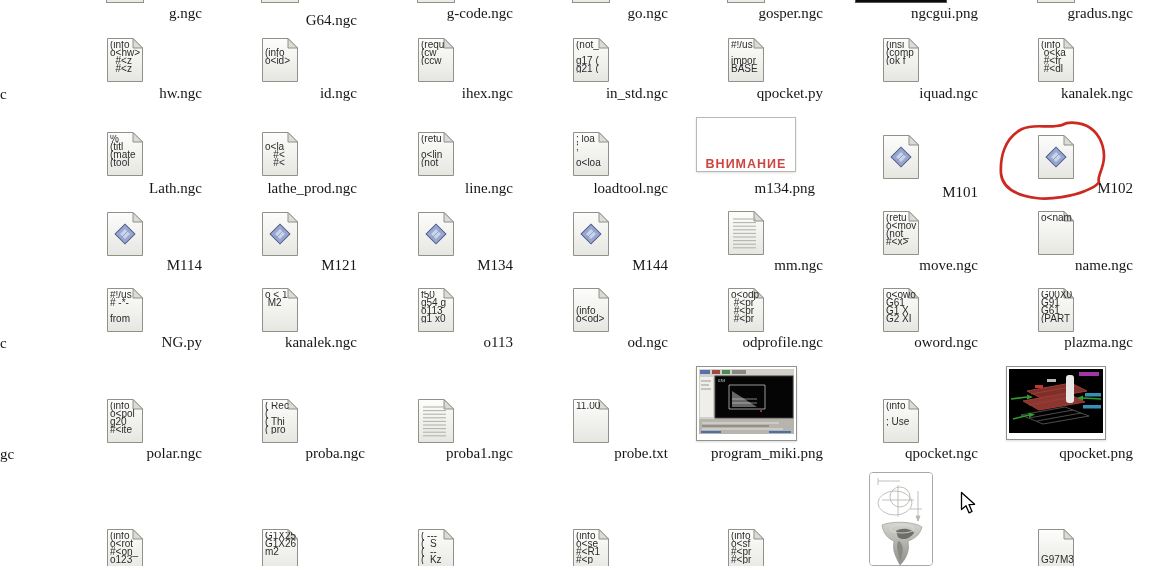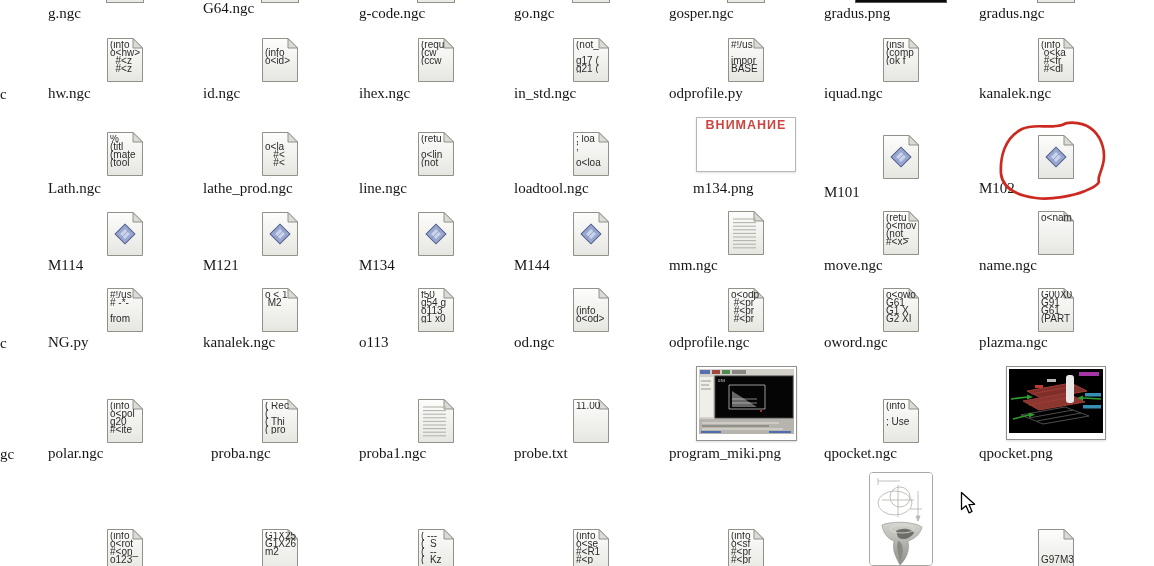--- a/index.html
+++ b/index.html
@@ -2,21 +2,21 @@
 <html><head>
 <meta charset="utf-8">
 <style>
   html,body{margin:0;padding:0;}
   body{
     width:1154px;height:566px;position:relative;overflow:hidden;
     background:#ffffff;
     font-family:"Liberation Serif",serif;
   }
   .flabel{
-    position:absolute;width:154px;margin-left:-77px;text-align:left;
+    position:absolute;width:154px;margin-left:-77px;text-align:right;
     font-size:15px;color:#161616;white-space:nowrap;line-height:16px;
   }
   .edge-frag{
     position:absolute;left:0;font-size:15px;color:#161616;line-height:16px;
   }
   .ficon{position:absolute;width:38px;height:46px;margin-left:-19px;}
   .ficon svg.page{position:absolute;left:0;top:0;}
   .code-lines{
     position:absolute;left:4px;top:4px;width:33px;
     font-family:Liberation Sans, sans-serif;font-size:10px;line-height:8px;
@@ -24,21 +24,21 @@
   }
   .cut-strip{
     position:absolute;width:38px;height:3px;margin-left:-19px;top:0;
     background:#ebebe6;border:1px solid #91918a;border-top:none;box-sizing:border-box;
   }
   .cut-strip.dark{width:92px;margin-left:-46px;height:3px;background:#0a0a0a;border-color:#555;}
   .thumb{position:absolute;box-sizing:border-box;}
   .thumb-vnimanie{
     width:100px;height:55px;margin-left:-50px;background:#fff;
     border:1px solid #b9b9b3;box-shadow:0 1px 2px rgba(0,0,0,.12);
-    display:flex;align-items:flex-start;justify-content:center;
+    display:flex;align-items:flex-end;justify-content:center;
     font-family:"Liberation Sans",sans-serif;font-weight:bold;
     font-size:12.5px;letter-spacing:1px;color:#cd4540;
   }
   .thumb-frame{
     background:#ffffff;border:1px solid #93938d;padding:2px;margin-left:-50px;
     box-shadow:0 1px 2px rgba(0,0,0,.15);
   }
   .thumb-drawing{
     width:64px;height:94px;margin-left:-32px;background:#ffffff;
     border:1px solid #a9a9a3;border-radius:4px;overflow:hidden;
@@ -58,29 +58,29 @@
       <stop offset="0" stop-color="#d6d6d1"></stop>
         <stop offset="1" stop-color="#8f8f89"></stop>
     </linearGradient>
   </defs>
 </svg>
 
 <div id="grid">
     <div class="cut-strip" style="left:125px"></div>
     <div class="flabel" style="left:125px;top:5px">g.ngc</div>
     <div class="cut-strip" style="left:280px"></div>
-    <div class="flabel" style="left:280px;top:0">G64.ngc</div>
+    <div class="flabel" style="left:280px;top:12px">G64.ngc</div>
     <div class="cut-strip" style="left:436px"></div>
     <div class="flabel" style="left:436px;top:5px">g-code.ngc</div>
     <div class="cut-strip" style="left:591px"></div>
     <div class="flabel" style="left:591px;top:5px">go.ngc</div>
     <div class="cut-strip" style="left:746px"></div>
     <div class="flabel" style="left:746px;top:5px">gosper.ngc</div>
     <div class="cut-strip dark" style="left:901px"></div>
-    <div class="flabel" style="left:901px;top:5px">gradus.png</div>
+    <div class="flabel" style="left:901px;top:5px">ngcgui.png</div>
     <div class="cut-strip" style="left:1056px"></div>
     <div class="flabel" style="left:1056px;top:5px">gradus.ngc</div>
     <div class="ficon" style="left:125px;top:37px">
                  <svg class="page" width="38" height="46" viewBox="0 0 38 46">
     <path d="M1.5,1.5 L27,1.5 L36.5,11 L36.5,44.5 L1.5,44.5 Z" fill="url(#pg)" stroke="#91918a"></path>
     <path d="M27,1.5 L27,11 L36.5,11 Z" fill="#dcdcd6" stroke="#91918a"></path>
   </svg>
       <div class="code-lines"><div>(info</div><div>o&lt;hw&gt;</div><div>  #&lt;z</div><div>  #&lt;z</div></div>
     </div>
     <div class="flabel" style="left:125px;top:85px">hw.ngc</div>
@@ -108,21 +108,21 @@
       <div class="code-lines"><div>(not_</div><div>&nbsp;</div><div>g17 (</div><div>g21 (</div></div>
     </div>
     <div class="flabel" style="left:591px;top:85px">in_std.ngc</div>
     <div class="ficon" style="left:746px;top:37px">
                  <svg class="page" width="38" height="46" viewBox="0 0 38 46">
     <path d="M1.5,1.5 L27,1.5 L36.5,11 L36.5,44.5 L1.5,44.5 Z" fill="url(#pg)" stroke="#91918a"></path>
     <path d="M27,1.5 L27,11 L36.5,11 Z" fill="#dcdcd6" stroke="#91918a"></path>
   </svg>
       <div class="code-lines"><div>#!/us</div><div>&nbsp;</div><div>impor</div><div>BASE</div></div>
     </div>
-    <div class="flabel" style="left:746px;top:85px">odprofile.py</div>
+    <div class="flabel" style="left:746px;top:85px">qpocket.py</div>
     <div class="ficon" style="left:901px;top:37px">
                  <svg class="page" width="38" height="46" viewBox="0 0 38 46">
     <path d="M1.5,1.5 L27,1.5 L36.5,11 L36.5,44.5 L1.5,44.5 Z" fill="url(#pg)" stroke="#91918a"></path>
     <path d="M27,1.5 L27,11 L36.5,11 Z" fill="#dcdcd6" stroke="#91918a"></path>
   </svg>
       <div class="code-lines"><div>(insi</div><div>(comp</div><div>(ok f</div></div>
     </div>
     <div class="flabel" style="left:901px;top:85px">iquad.ngc</div>
     <div class="ficon" style="left:1056px;top:37px">
                  <svg class="page" width="38" height="46" viewBox="0 0 38 46">
@@ -160,21 +160,21 @@
                  <svg class="page" width="38" height="46" viewBox="0 0 38 46">
     <path d="M1.5,1.5 L27,1.5 L36.5,11 L36.5,44.5 L1.5,44.5 Z" fill="url(#pg)" stroke="#91918a"></path>
     <path d="M27,1.5 L27,11 L36.5,11 Z" fill="#dcdcd6" stroke="#91918a"></path>
   </svg>
       <div class="code-lines"><div>; loa</div><div>;</div><div>&nbsp;</div><div>o&lt;loa</div></div>
     </div>
     <div class="flabel" style="left:591px;top:180px">loadtool.ngc</div>
     <div class="thumb thumb-vnimanie" style="left:746px;top:117px">
                  <span>ВНИМАНИЕ</span>
     </div>
-    <div class="flabel" style="left:770px;top:180px">m134.png</div>
+    <div class="flabel" style="left:738px;top:180px">m134.png</div>
     <div class="ficon" style="left:901px;top:134px">
                  <svg class="page" width="38" height="46" viewBox="0 0 38 46">
     <path d="M1.5,1.5 L27,1.5 L36.5,11 L36.5,44.5 L1.5,44.5 Z" fill="url(#pg)" stroke="#91918a"></path>
     <path d="M27,1.5 L27,11 L36.5,11 Z" fill="#dcdcd6" stroke="#91918a"></path>
     <g>
       <rect x="12" y="16" width="14" height="14" transform="rotate(45 19 23)" fill="#98a7cf" stroke="#4f5b88"></rect>
       <rect x="15.5" y="19.5" width="7" height="7" transform="rotate(45 19 23)" fill="#c9d3ea"></rect>
       <line x1="15" y1="27" x2="24" y2="18" stroke="#8694c0" stroke-width="0.8"></line>
     </g>
   </svg>

